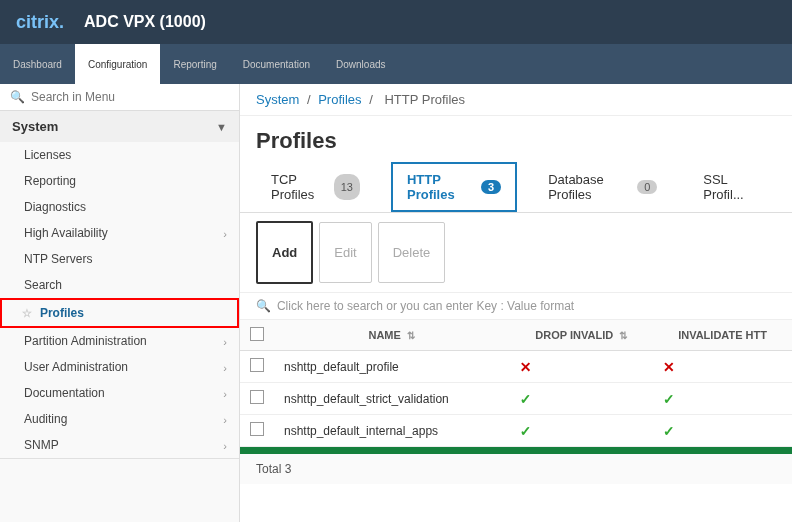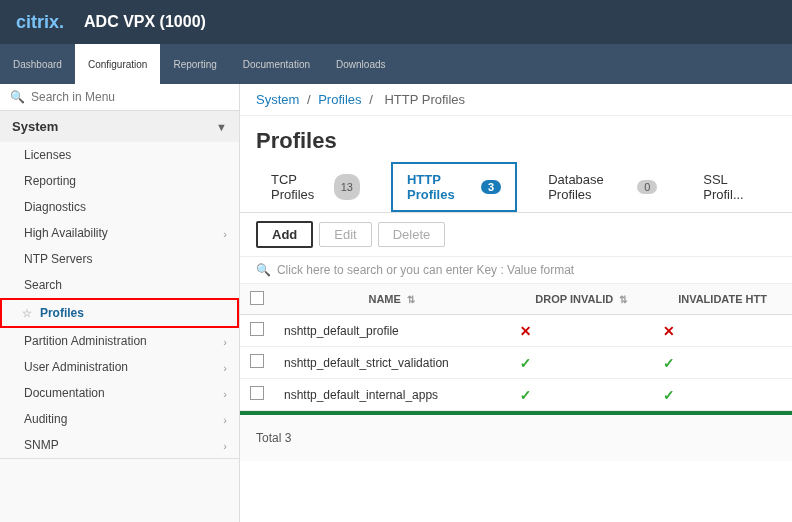--- a/index.html
+++ b/index.html
@@ -186,21 +186,21 @@
     }
 
     
     .action-bar {
       display: flex;
       align-items: center;
       padding: 8px 16px;
       gap: 6px;
     }
     .btn {
-      padding: 4px 14px;
+      padding: 22px 14px;
       font-size: 13px;
       border: 1px solid #ccc;
       background: white;
       cursor: pointer;
       border-radius: 2px;
       color: #333;
     }
     .btn.btn-add {
       border: 2px solid #333;
       font-weight: bold;
@@ -249,24 +249,24 @@
       height: 14px;
       border: 1px solid #999;
       background: white;
       display: inline-block;
     }
 
     .icon-x { color: #cc0000; font-size: 14px; font-weight: bold; }
     .icon-check { color: #33aa33; font-size: 14px; font-weight: bold; }
 
     .total-bar {
-      padding: 16px 16px;
+      padding: 8px 16px;
       font-size: 12px;
       color: #555;
-      border-top: 4px solid #15803d;
+      border-top: 7px solid #15803d;
       background: #fafafa;
     }
   </style>
 </head>
 <body>
 
 <div class="top-bar">
   <div class="logo">
     <span class="logo-icon">citrix.</span>
   </div>

